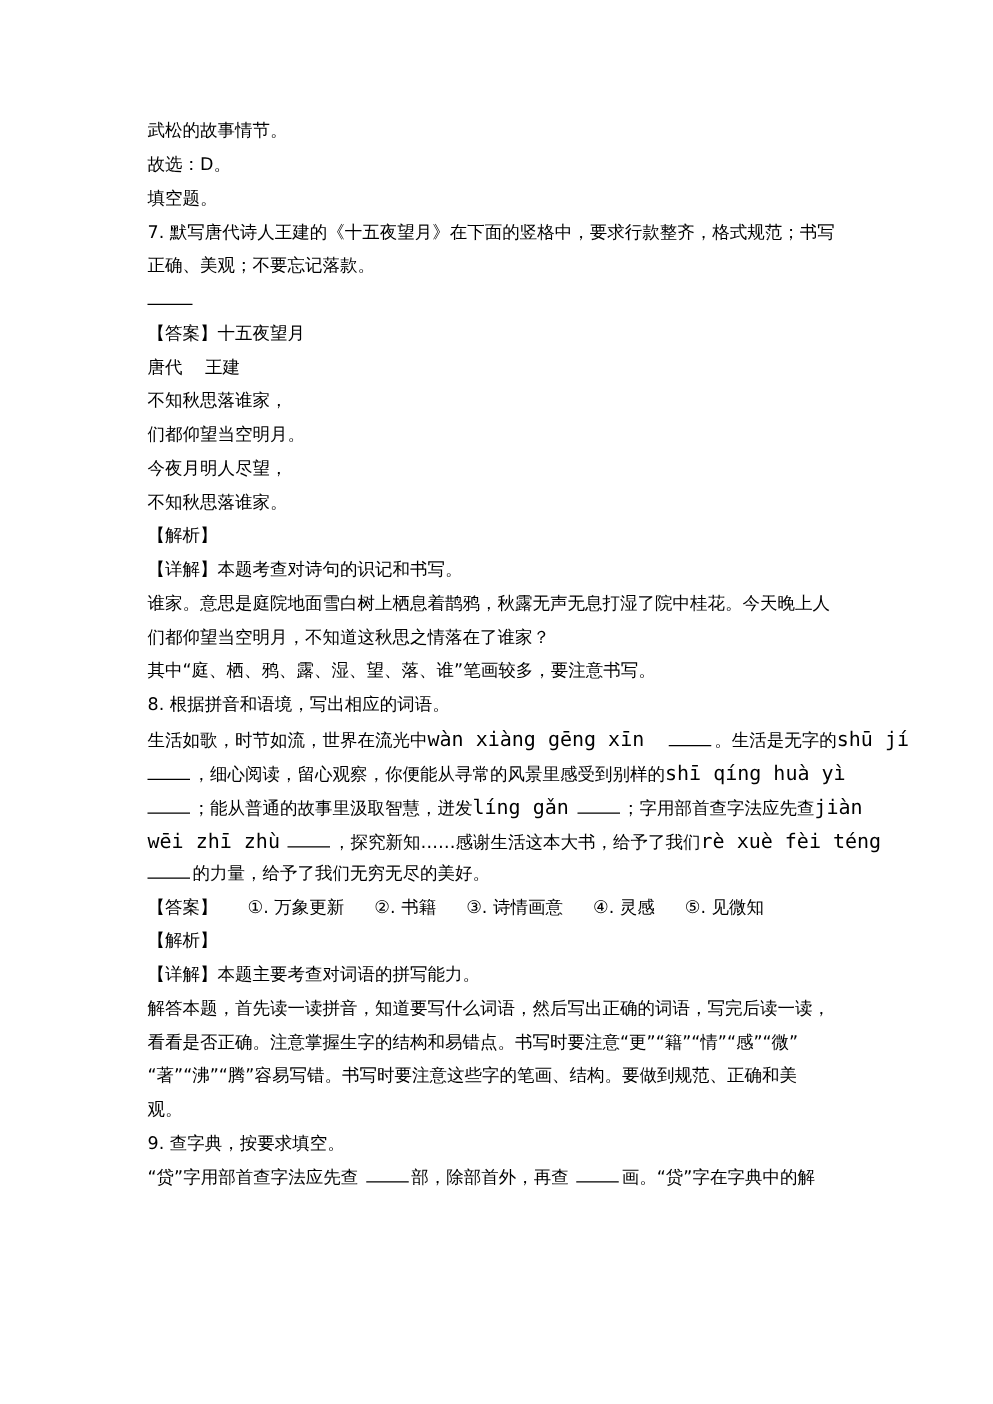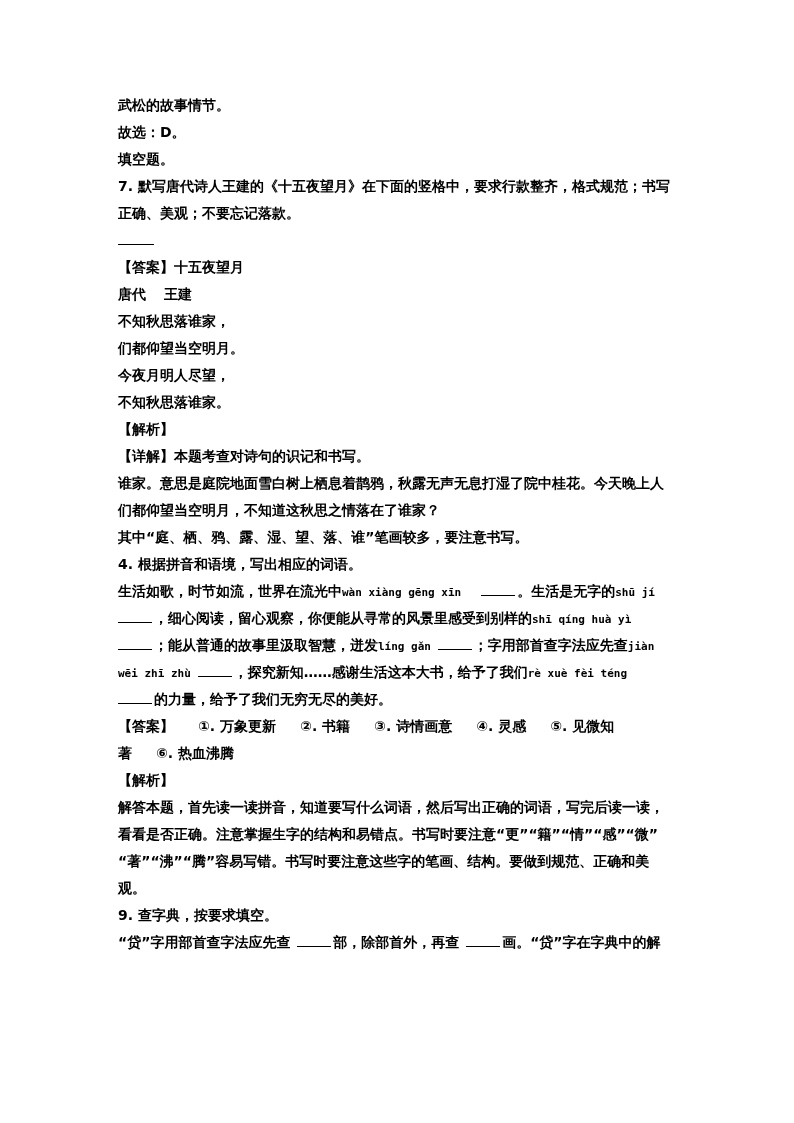--- a/index.html
+++ b/index.html
@@ -1,20 +1,20 @@
 <!DOCTYPE html>
 <html><head>
 <meta charset="utf-8">
 <style>
   html, body { margin: 0; padding: 0; background: #ffffff; }
   body { width: 794px; height: 1123px; position: relative; overflow: hidden;
          font-family: "DejaVu Sans", "Liberation Sans", sans-serif; color: #000; }
   .page { position: absolute; left: 118px; top: 92px; width: 562px; }
-  .line { font-size: 14px; line-height: 27px; height: 27px; white-space: nowrap; letter-spacing: 0px; font-weight: bold; }
-  .py { font-family: "DejaVu Sans Mono", "Liberation Mono", monospace; font-size: 11px; }
+  .line { font-size: 14px; line-height: 27px; height: 27px; white-space: nowrap; letter-spacing: 0px; }
+  .py { font-family: "DejaVu Sans Mono", "Liberation Mono", monospace; font-size: 16px; }
   .blank { display: inline-block; width: 34px; border-bottom: 1px solid #000; height: 14px; vertical-align: baseline; margin: 0 2px; }
   .rule { display: inline-block; width: 36px; border-bottom: 1px solid #000; height: 12px; }
   .gap { display: inline-block; width: 24px; }
   .gap2 { display: inline-block; width: 18px; }
 </style>
 </head>
 <body>
 
 <div class="page">
   <div class="line">武松的故事情节。</div>
@@ -30,43 +30,41 @@
   <div class="line">不知秋思落谁家，</div>
   <div class="line">们都仰望当空明月。</div>
   <div class="line">今夜月明人尽望，</div>
   <div class="line">不知秋思落谁家。</div>
   <div class="line">【解析】</div>
   <div class="line">【详解】本题考查对诗句的识记和书写。</div>
   <div class="line">谁家。意思是庭院地面雪白树上栖息着鹊鸦，秋露无声无息打湿了院中桂花。今天晚上人</div>
   <div class="line">们都仰望当空明月，不知道这秋思之情落在了谁家？</div>
   <div class="line">其中“庭、栖、鸦、露、湿、望、落、谁”笔画较多，要注意书写。</div>
 
-  <div class="line">4. 根据拼音和语境，写出相应的词语。</div>
+  <div class="line">8. 根据拼音和语境，写出相应的词语。</div>
   <div class="line">
     <span>生活如歌，时节如流，世界在流光中</span><span class="py">wàn xiàng gēng xīn</span><span class="gap2"></span><span class="blank"></span><span>。生活是无字的</span><span class="py">shū jí</span>
   </div>
   <div class="line">
     <span class="blank" style="margin-left:0"></span><span>，细心阅读，留心观察，你便能从寻常的风景里感受到别样的</span><span class="py">shī qíng huà yì</span>
   </div>
   <div class="line">
     <span class="blank" style="margin-left:0"></span><span>；能从普通的故事里汲取智慧，迸发</span><span class="py">líng gǎn</span> <span class="blank"></span><span>；字用部首查字法应先查</span><span class="py">jiàn</span>
   </div>
   <div class="line">
     <span class="py">wēi zhī zhù</span> <span class="blank"></span><span>，探究新知……感谢生活这本大书，给予了我们</span><span class="py">rè xuè fèi téng</span>
   </div>
   <div class="line">
     <span class="blank" style="margin-left:0"></span><span>的力量，给予了我们无穷无尽的美好。</span>
   </div>
   <div class="line">
     <span>【答案】</span><span class="gap"></span><span>①. 万象更新</span><span class="gap"></span><span>②. 书籍</span><span class="gap"></span><span>③. 诗情画意</span><span class="gap"></span><span>④. 灵感</span><span class="gap"></span><span>⑤. 见微知</span>
   </div>
-  <div class="line">
-    <span>著</span><span class="gap"></span><span>⑥. 热血沸腾</span>
-  </div>
   <div class="line">【解析】</div>
+  <div class="line">【详解】本题主要考查对词语的拼写能力。</div>
   <div class="line">解答本题，首先读一读拼音，知道要写什么词语，然后写出正确的词语，写完后读一读，</div>
   <div class="line">看看是否正确。注意掌握生字的结构和易错点。书写时要注意“更”“籍”“情”“感”“微”</div>
   <div class="line">“著”“沸”“腾”容易写错。书写时要注意这些字的笔画、结构。要做到规范、正确和美</div>
   <div class="line">观。</div>
 
   <div class="line">9. 查字典，按要求填空。</div>
   <div class="line">
     <span>“贷”字用部首查字法应先查</span> <span class="blank"></span><span>部，除部首外，再查</span> <span class="blank"></span><span>画。“贷”字在字典中的解</span>
   </div>
 </div>

